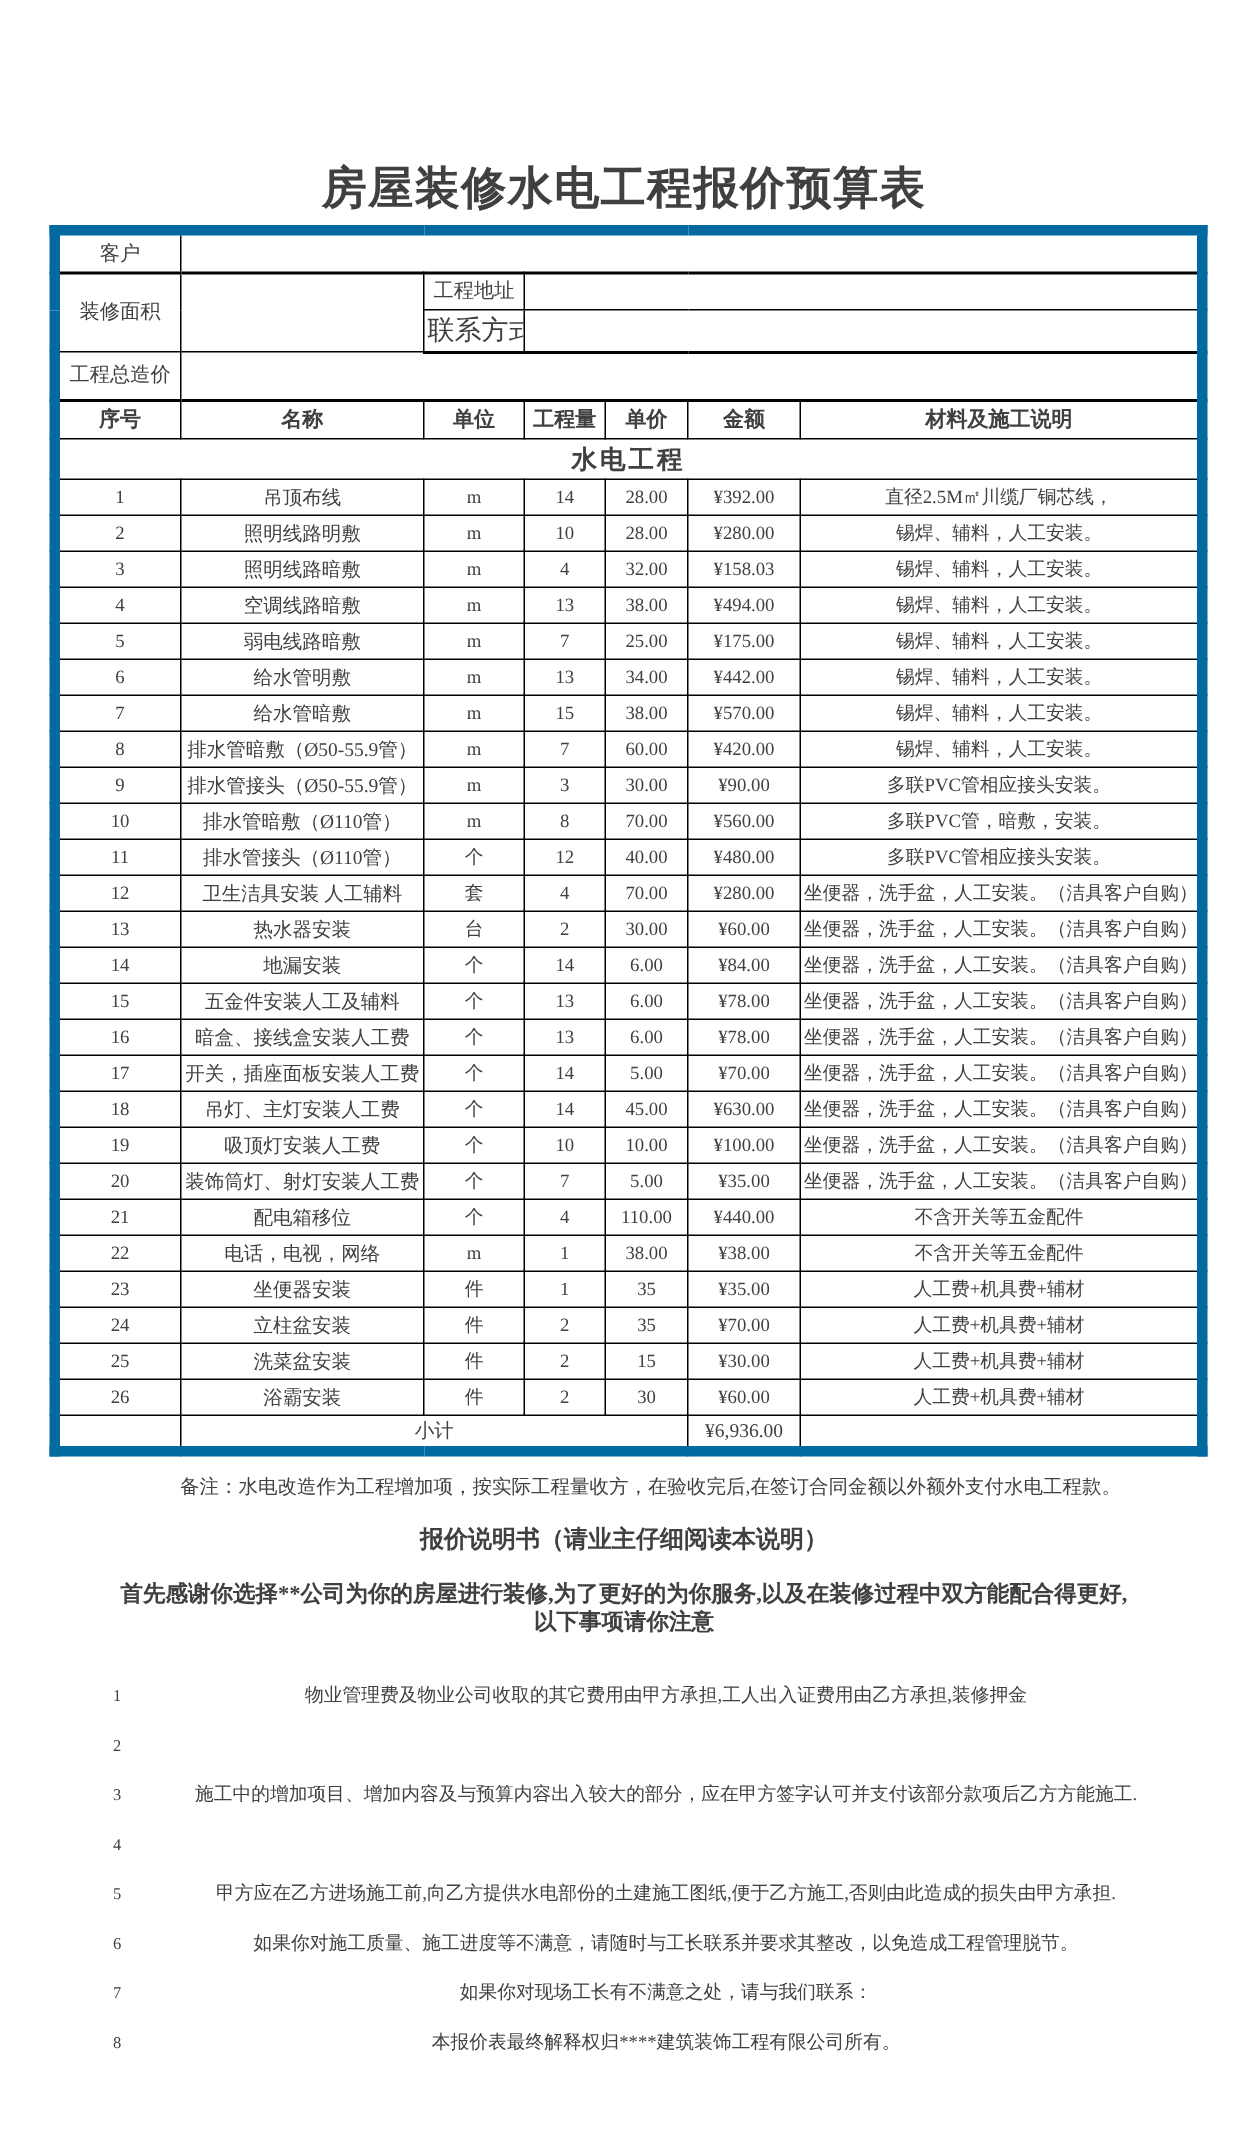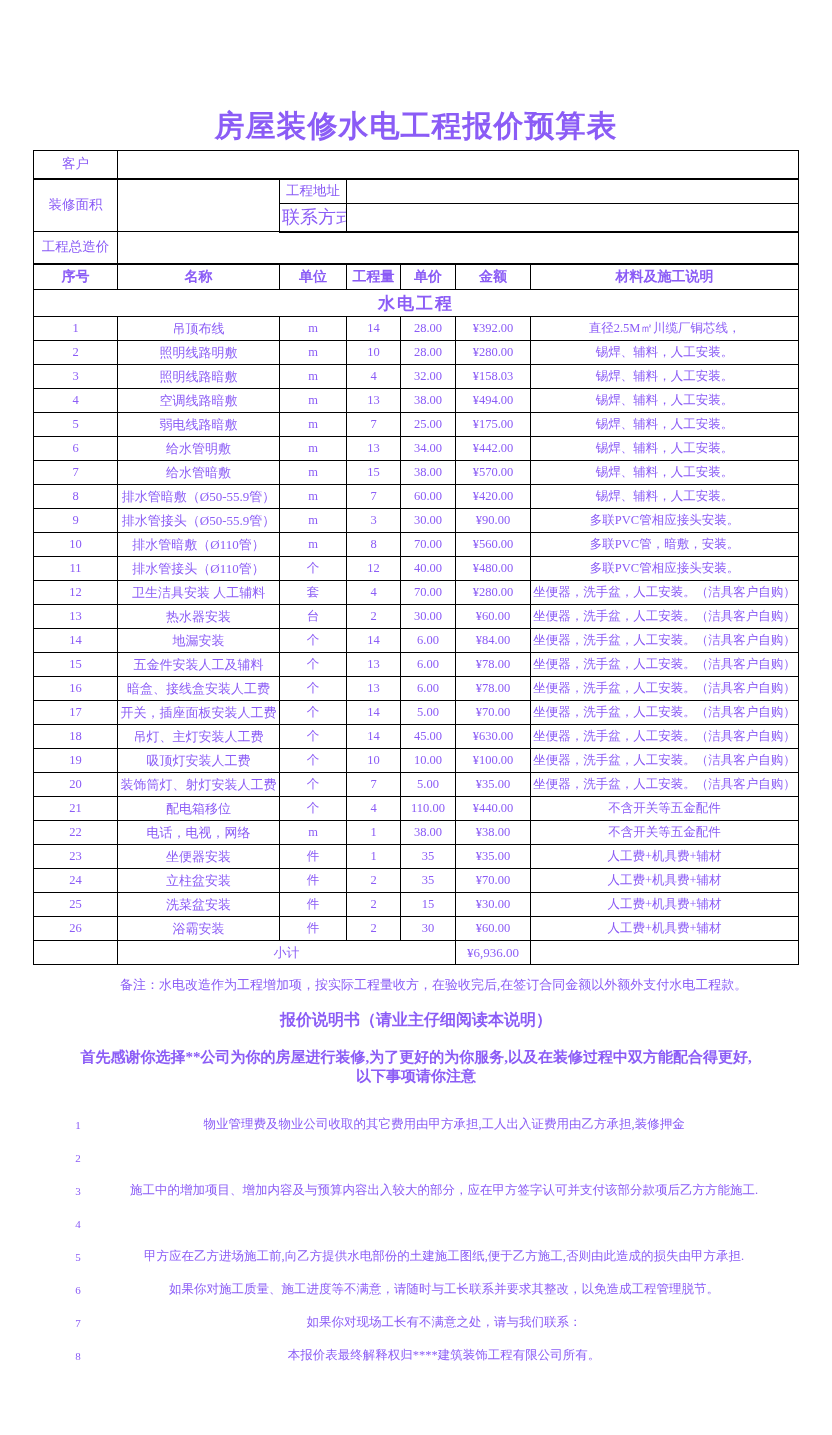--- a/index.html
+++ b/index.html
@@ -1,28 +1,28 @@
 <!DOCTYPE html>
 <html><head>
 <meta charset="utf-8">
 <style>
   * { margin:0; padding:0; box-sizing:border-box; }
   html,body { background:#ffffff; }
   .page {
     width:832px; height:1435px; background:#fff; position:relative;
-    font-family:"Liberation Serif","DejaVu Serif",serif; color:#8b5cf6;
+    font-family:"Liberation Serif","DejaVu Serif",serif; color:#404040;
     overflow:hidden;
   }
   .title {
     padding-top:106px; text-align:center; font-size:30px; font-weight:bold;
     letter-spacing:1px; line-height:40px;
   }
   table.quote {
     margin:4px 0 0 33px; width:765px; border-collapse:collapse; table-layout:fixed;
-    border:1px solid #0369a1;
+    border:7px solid #0369a1;
   }
   table.quote td, table.quote th {
     border:1px solid #000; text-align:center; vertical-align:middle;
     font-size:12.5px; font-weight:normal; overflow:hidden; white-space:nowrap;
     padding:0 2px;
   }
   tr.r-customer td { height:28px; border-bottom-width:2px; font-size:13.5px; }
   tr.r-address td  { height:25px; font-size:13.5px; }
   tr.r-contact td  { height:28px; border-bottom-width:2px; font-size:18px; }
   tr.r-total td    { height:32px; border-bottom-width:2px; font-size:13.5px; }

